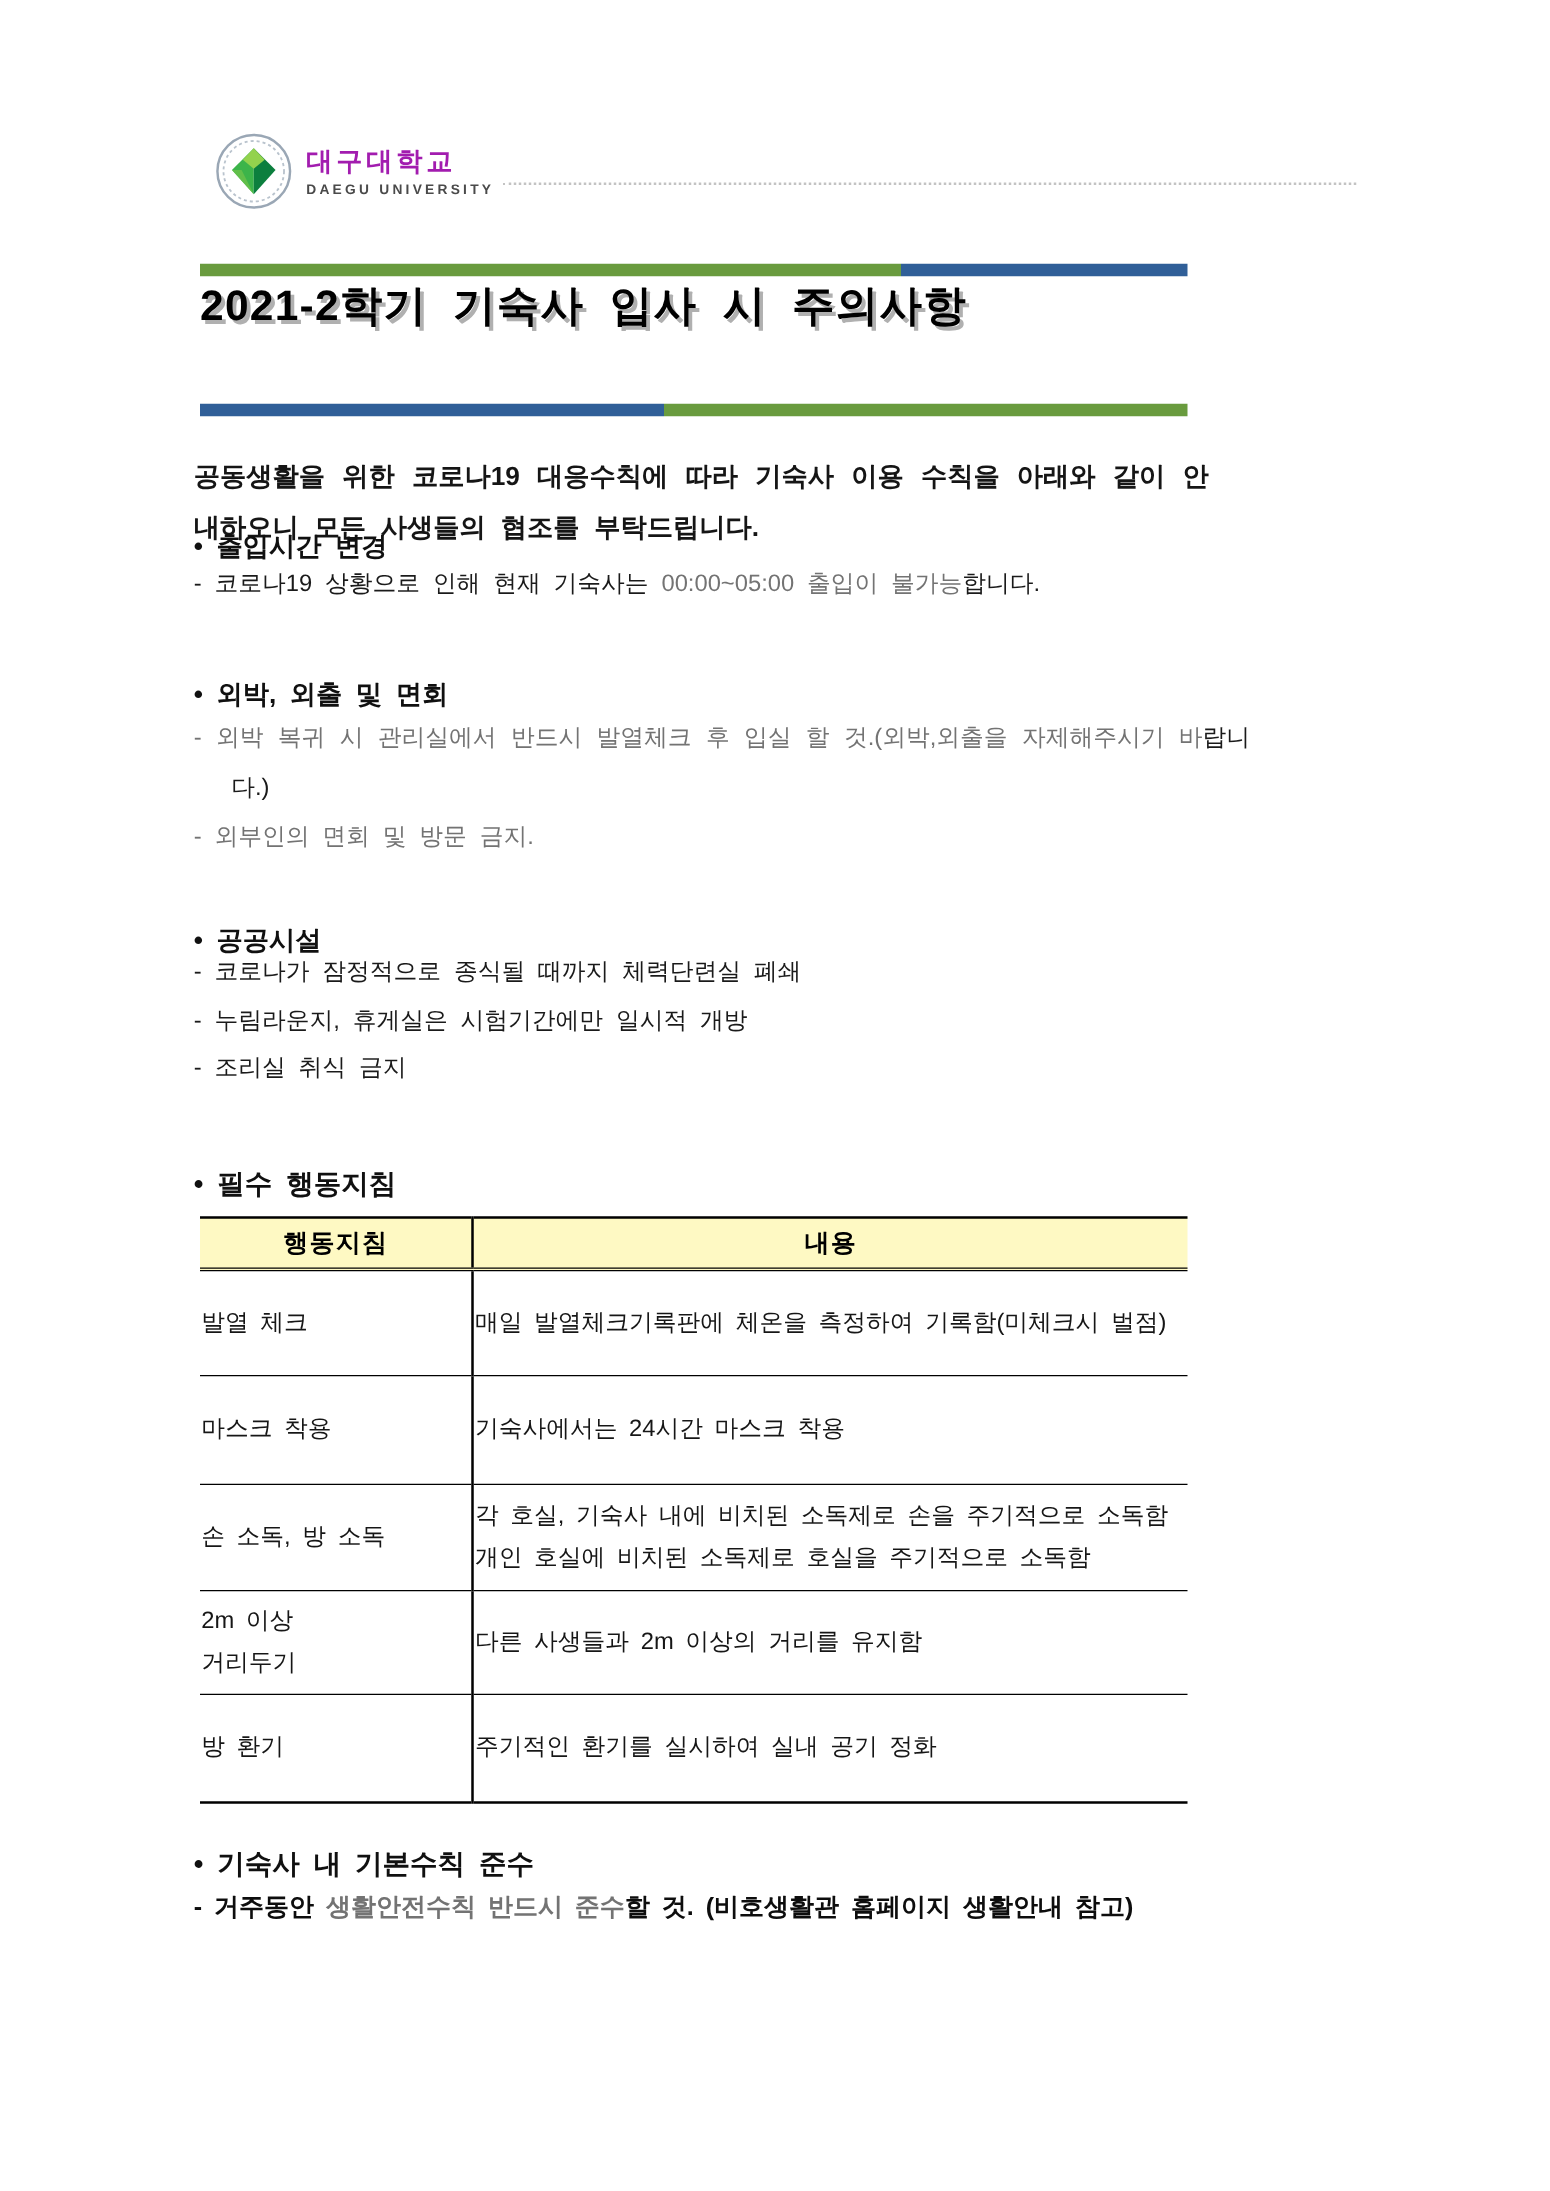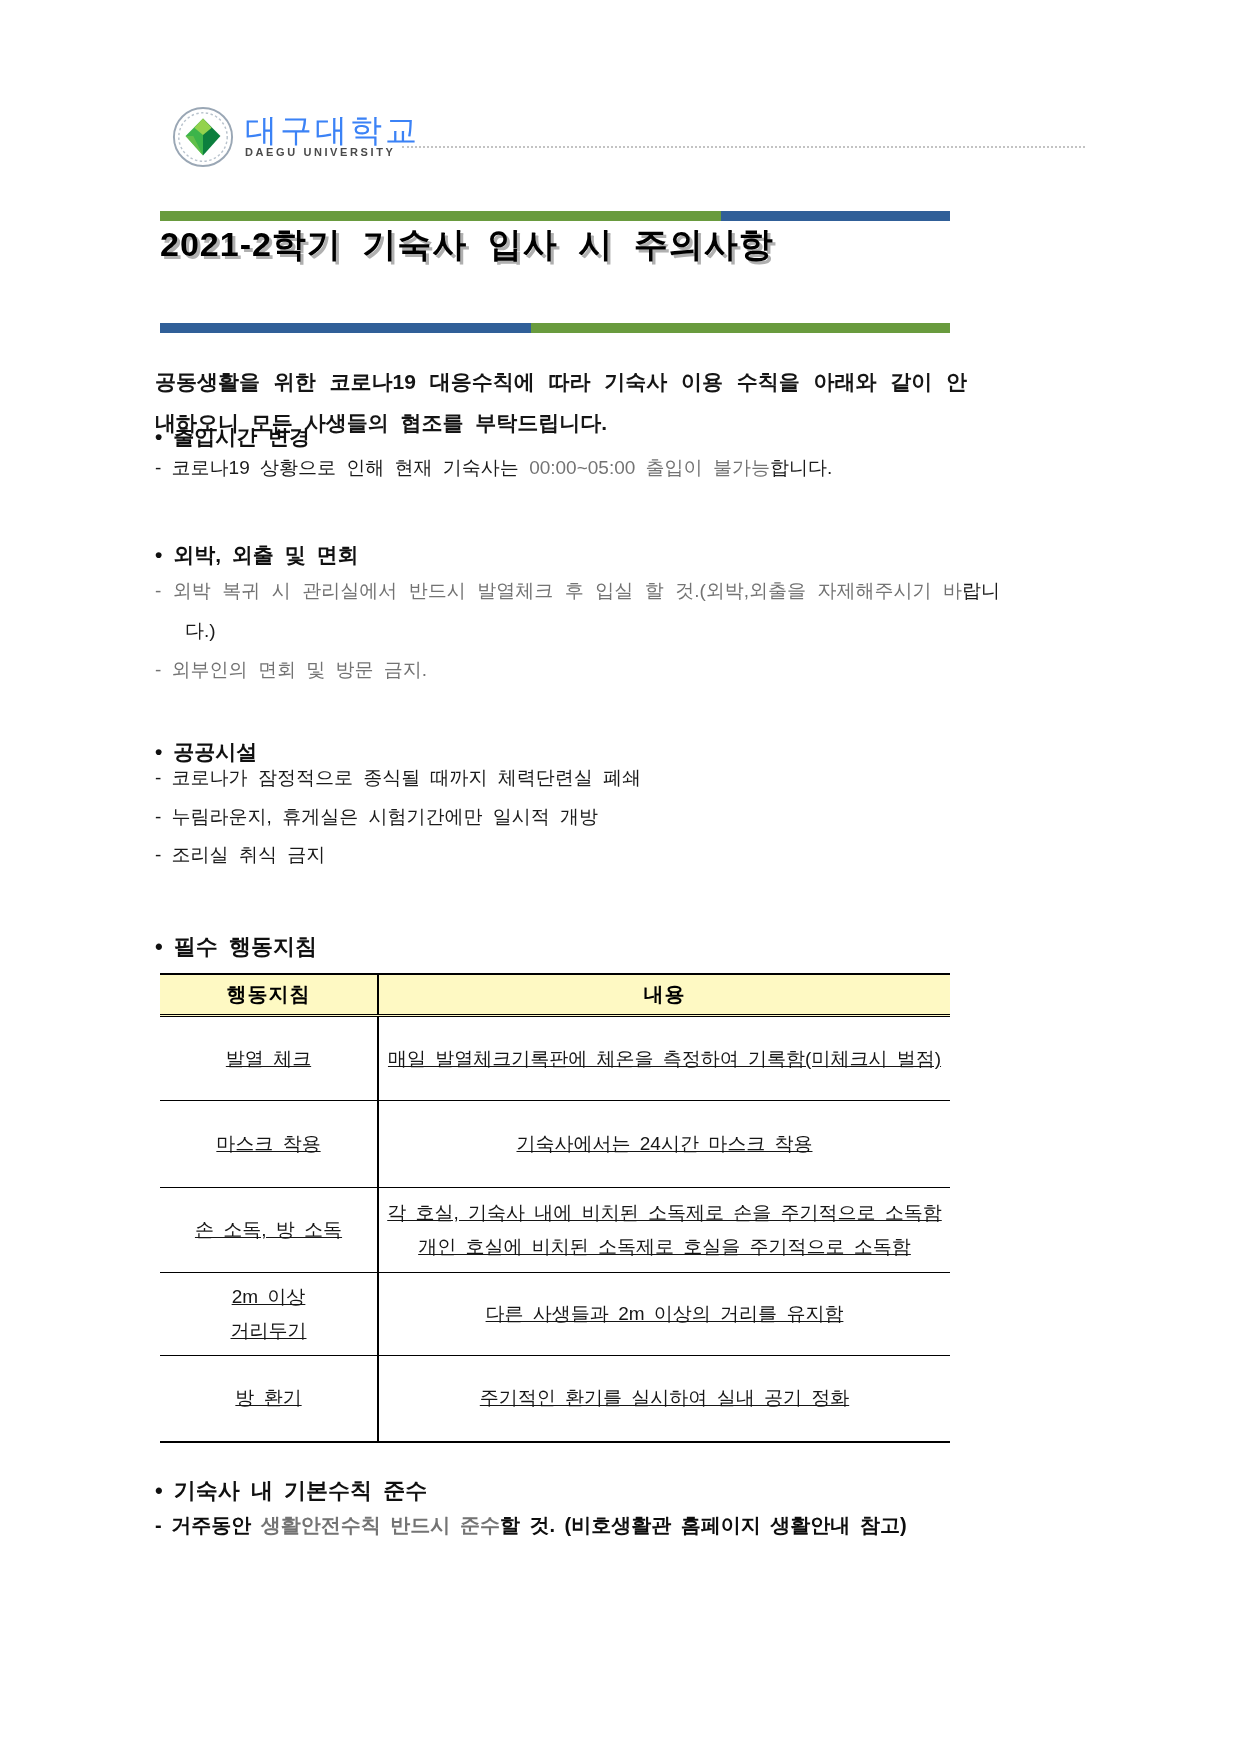--- a/index.html
+++ b/index.html
@@ -14,21 +14,21 @@
   }
 
   
   .logo-row {
     position: absolute; left: 172px; top: 106px;
     display: flex; align-items: center; gap: 11px;
   }
   .seal { width: 62px; height: 62px; flex: 0 0 auto; }
   .logo-names { display: flex; flex-direction: column; }
   .uni-ko {
-    font-size: 32px; font-weight: normal; color: #3b82f6;
+    font-size: 21px; font-weight: bold; color: #a21caf;
     letter-spacing: 3px; line-height: 28px;
   }
   .uni-en {
     font-size: 11px; font-weight: bold; color: #4a4a4a;
     letter-spacing: 2.6px; margin-top: 2px;
   }
   .dotted-divider {
     position: absolute; left: 402px; top: 146px; width: 683px;
     border-top: 2px dotted #c3c3c3; height: 0;
   }
@@ -68,25 +68,24 @@
     border-collapse: collapse; table-layout: fixed;
     border-top: 2px solid #000; border-bottom: 2px solid #000;
   }
   .guide-table th {
     background: #fef9c3; height: 37px;
     border-bottom: 3px double #000;
     font-size: 20px; font-weight: bold; color: #000;
     text-align: center; letter-spacing: 1px;
   }
   .guide-table td {
-    font-size: 19px; color: #161616; text-align: center;
+    font-size: 19px; color: #161616; text-align: left;
     vertical-align: middle; white-space: pre-line;
     word-spacing: 4px; line-height: 34px;
     border-bottom: 1px solid #000;
-    text-decoration: underline;
   }
   .guide-table tr:last-child td { border-bottom: none; }
   .col-guideline { width: 218px; }
   .guide-table th:first-child,
   .guide-table td:first-child { border-right: 2px solid #000; }
   .r1 { height: 85px; } .r2 { height: 87px; } .r3 { height: 85px; }
   .r4 { height: 83px; } .r5 { height: 86px; }
 
   .final-item {
     position: absolute; left: 155px; top: 1512px; width: 815px;

